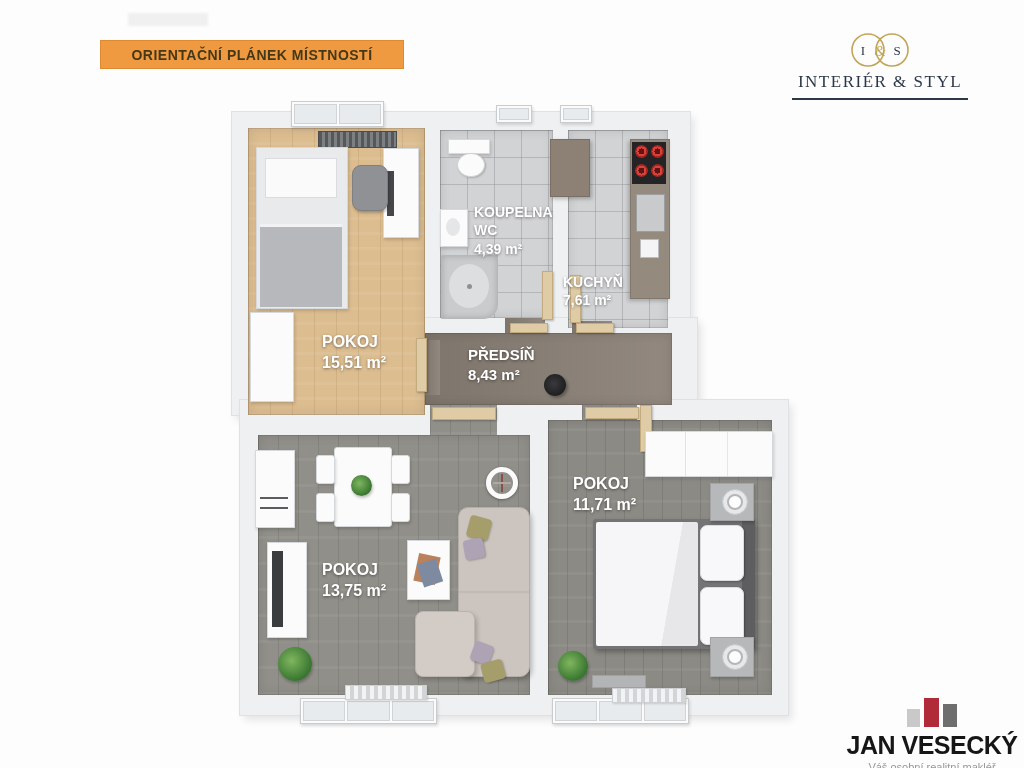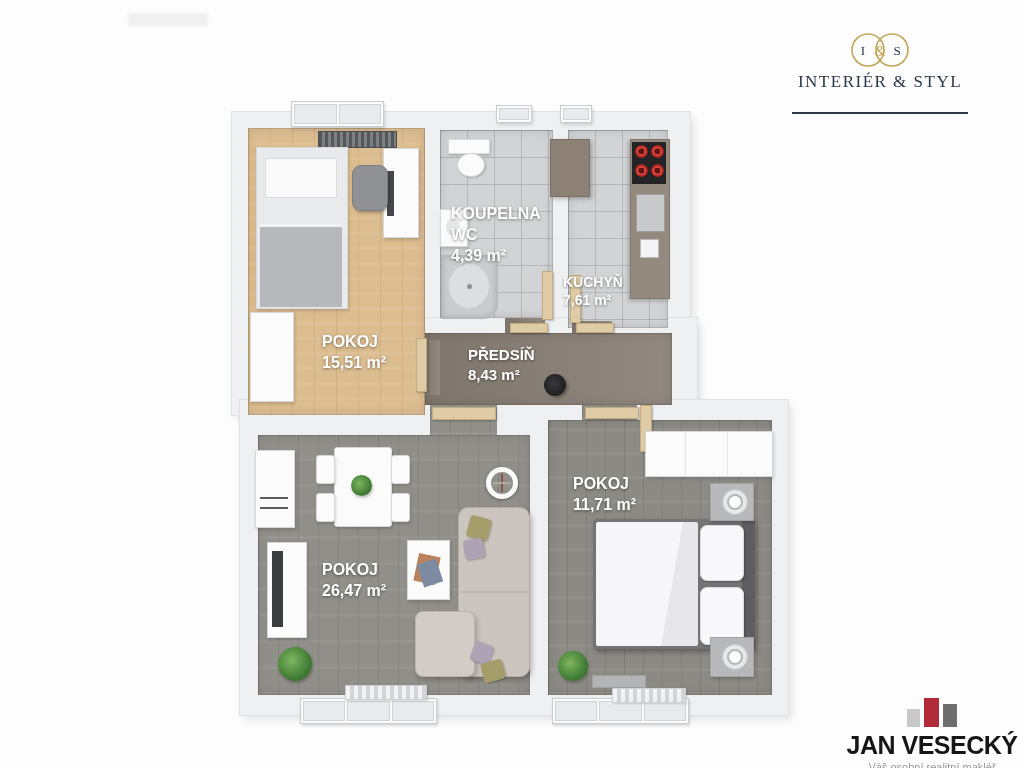--- a/index.html
+++ b/index.html
@@ -7,21 +7,21 @@
           font-family:"Liberation Sans",sans-serif;}
 
   
   .ghost{position:absolute;left:128px;top:13px;width:80px;height:13px;background:#f0f0f0;filter:blur(1px);}
   .banner{position:absolute;left:100px;top:40px;width:302px;height:27px;background:#ef9a41;
           border:1px solid #dd8a32;display:flex;align-items:center;justify-content:center;}
   .banner span{color:#463817;font-size:14px;font-weight:bold;letter-spacing:.5px;}
   .brand{position:absolute;left:792px;top:28px;width:176px;text-align:center;}
   .brand svg{display:block;margin:0 auto;}
   .brand-name{font-family:"Liberation Serif",serif;color:#2c3748;font-size:17px;letter-spacing:1.5px;
-              border-bottom:2px solid #2c3748;padding-bottom:20px;margin-top:-2px;}
+              border-bottom:2px solid #2c3748;padding-bottom:6px;margin-top:-2px;}
   .brand-tagline{color:#9aa0a8;font-size:7.5px;letter-spacing:2px;border-top:1px solid #c3c8cd;
                  border-bottom:1px solid #dde0e3;margin-top:2px;padding:2px 8px 2px 8px;display:inline-block;}
 
   
   .plan{position:absolute;left:230px;top:95px;width:560px;height:670px;}
   .wallbase{position:absolute;background:#eef0f2;box-shadow:0 0 0 1px #dfe2e4,4px 5px 8px rgba(0,0,0,.10);}
   .floor{position:absolute;box-shadow:inset 0 0 0 1px rgba(0,0,0,.10),inset 0 0 12px rgba(0,0,0,.12);}
   .wood{background-color:#dcbd90;
         background-image:repeating-linear-gradient(90deg,rgba(120,80,30,.12) 0 1px,transparent 1px 22px),
                          repeating-linear-gradient(0deg,rgba(255,255,255,.06) 0 3px,transparent 3px 15px);}
@@ -66,20 +66,23 @@
   .agent-name{font-size:25px;font-weight:800;color:#161616;letter-spacing:-.5px;margin-top:4px;}
   .agent-tagline{font-size:11px;color:#979797;margin-top:1px;}
 </style>
 </head>
 <body>
 
 <div class="canvas">
 
   <div class="ghost"></div>
 
+  <div class="banner">
+    <span>ORIENTAČNÍ PLÁNEK MÍSTNOSTÍ</span>
+  </div>
 
   <div class="brand">
     <svg width="96" height="46" viewBox="0 0 96 46">
       <circle cx="36" cy="22" r="16" fill="none" stroke="#c3a558" stroke-width="1.6"></circle>
       <circle cx="60" cy="22" r="16" fill="none" stroke="#c3a558" stroke-width="1.6"></circle>
       <text x="31" y="27" text-anchor="middle" font-family="Liberation Serif, serif" font-size="13" fill="#2c3748">I</text>
       <text x="48" y="28" text-anchor="middle" font-family="Liberation Serif, serif" font-style="italic" font-size="15" fill="#c3a558">&amp;</text>
       <text x="65" y="27" text-anchor="middle" font-family="Liberation Serif, serif" font-size="13" fill="#2c3748">S</text>
     </svg>
     <div class="brand-name">INTERIÉR &amp; STYL</div>
@@ -212,40 +215,40 @@
     <div style="position:absolute;left:480px;top:542px;width:42px;height:38px;background:#b7b8ba;border:1px solid #a2a4a6;box-shadow:1px 2px 3px rgba(0,0,0,.2);"></div>
     <div class="lamp" style="left:492px;top:549px;width:24px;height:24px;"></div>
     <div class="plant" style="left:328px;top:556px;width:30px;height:30px;"></div>
     <div style="position:absolute;left:362px;top:580px;width:52px;height:11px;background:#b3b4b6;border:1px solid #a0a1a3;"></div>
     <div class="rad" style="left:382px;top:593px;width:72px;height:13px;"></div>
 
     <div class="rlabel" style="left:92px;top:236px;font-size:16px;">
       <div>POKOJ</div>
       <div>15,51 m²</div>
     </div>
-    <div class="rlabel" style="left:221px;top:108px;font-size:16px;">
+    <div class="rlabel" style="left:244px;top:108px;font-size:14px;">
       <div>KOUPELNA</div>
       <div>WC</div>
       <div>4,39 m²</div>
     </div>
     <div class="rlabel" style="left:333px;top:178px;font-size:14px;">
       <div>KUCHYŇ</div>
       <div>7,61 m²</div>
     </div>
     <div class="rlabel" style="left:238px;top:250px;font-size:15px;">
       <div>PŘEDSÍŇ</div>
       <div>8,43 m²</div>
     </div>
     <div class="rlabel" style="left:343px;top:378px;font-size:16px;">
       <div>POKOJ</div>
       <div>11,71 m²</div>
     </div>
     <div class="rlabel" style="left:92px;top:464px;font-size:16px;">
       <div>POKOJ</div>
-      <div>26,47 m²</div>
+      <div>13,75 m²</div>
     </div>
 
   </div>
 
   <div class="agent">
     <div class="bars">
       <div class="bar1"></div>
       <div class="bar2"></div>
       <div class="bar3"></div>
     </div>

